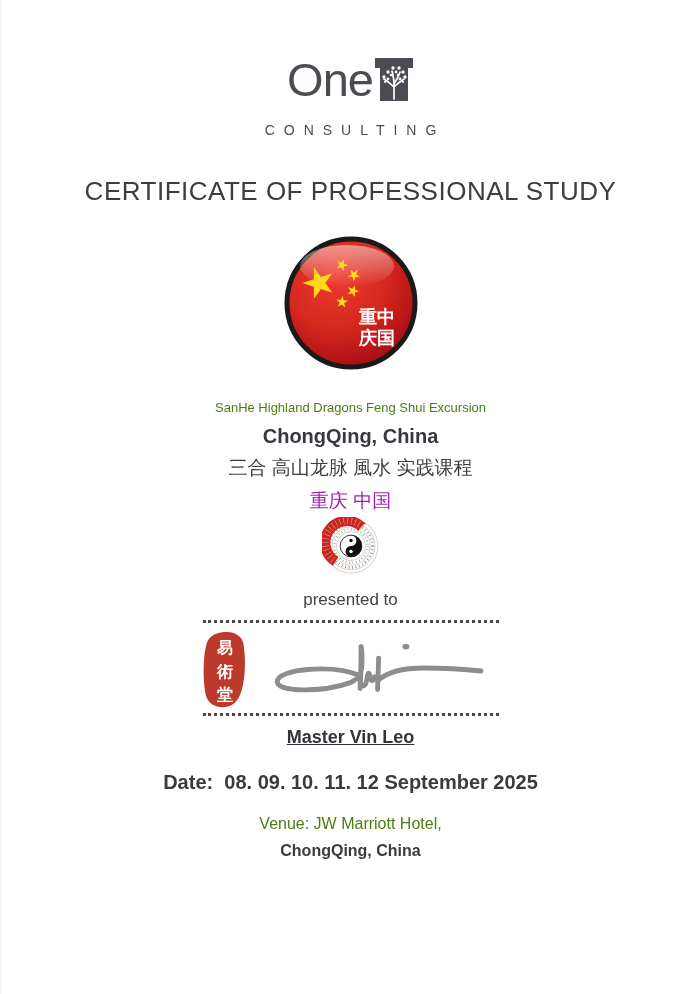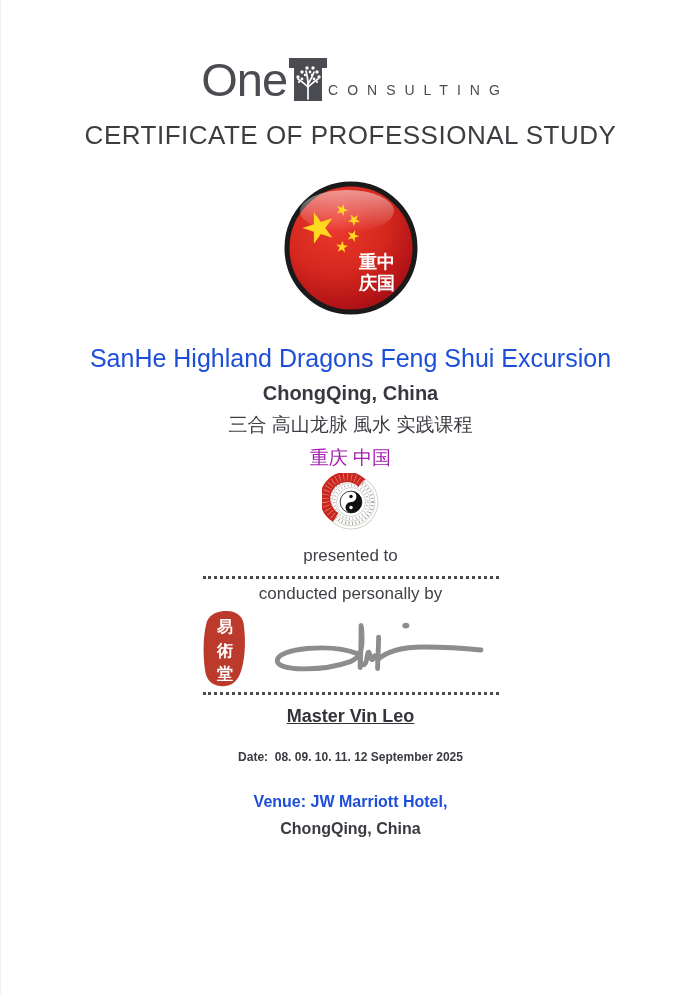--- a/index.html
+++ b/index.html
@@ -8,54 +8,54 @@
     width:700px;height:994px;
     background:#ffffff;
     border-left:1px solid #efefef;
     box-sizing:border-box;
     display:flex;flex-direction:column;align-items:center;
     font-family:"Liberation Sans",sans-serif;
     color:#3d3d43;
     overflow:hidden;
   }
   
-  .logo{margin-top:58px;display:flex;flex-direction:row;align-items:center;}
+  .logo{margin-top:58px;display:flex;flex-direction:column;align-items:center;}
   .logo-row{display:flex;align-items:flex-end;line-height:1;}
   .logo-word{font-size:47px;font-weight:500;color:#4b4b52;letter-spacing:-1px;line-height:0.92;}
   .logo-t{width:38px;height:43px;margin:0 1px 0 2px;display:block;}
   .logo-tagline{
     margin-top:22px;font-size:14px;font-weight:500;color:#4b4b52;
     letter-spacing:9px;margin-right:-9px;line-height:1.1;
   }
   
-  .cert-title{margin-top:20px;font-size:26px;font-weight:400;color:#3c3c41;letter-spacing:0.5px;line-height:1.1;}
+  .cert-title{margin-top:38px;font-size:26px;font-weight:400;color:#3c3c41;letter-spacing:0.5px;line-height:1.1;}
   
   .badge{margin-top:28px;width:140px;height:140px;}
   
   .course{display:flex;flex-direction:column;align-items:center;margin-top:28px;}
-  .course-line1{font-size:25px;line-height:1;color:#1d4ed8;}
+  .course-line1{font-size:13px;line-height:1;color:#4d7c0f;}
   .course-line2{margin-top:12px;font-size:20px;line-height:1;font-weight:bold;color:#383840;}
   .course-line3{margin-top:10px;font-size:19px;line-height:1.25;color:#3d3d43;text-align:center;}
   .course-line4{margin-top:9px;font-size:19px;line-height:1.25;color:#a21caf;}
   
   .luopan{margin-top:4px;width:58px;height:58px;}
   
   .presented-label{margin-top:16px;font-size:17px;line-height:1;color:#414147;}
   .recipient{margin-top:30px;font-size:28px;font-weight:bold;line-height:1;color:#2f2f35;}
   .dotted{margin-top:12px;width:296px;height:0;border-top:3px dotted #4a4a4a;}
   .conducted-label{margin-top:6px;font-size:17px;line-height:1;color:#414147;}
   .sig-row{margin-top:8px;height:78px;display:flex;align-items:center;gap:12px;}
   .seal{width:50px;height:78px;display:block;}
   .signature{width:240px;height:76px;display:block;}
   .dotted2{margin-top:4px;width:296px;height:0;border-top:3px dotted #4a4a4a;}
   .trainer-name{margin-top:12px;font-size:18px;font-weight:bold;line-height:1;color:#333339;text-decoration:underline;}
   .trainer-title{margin-top:8px;font-size:18px;line-height:1;color:#3d3d43;}
   
-  .date-line{margin-top:26px;font-size:12px;font-weight:600;line-height:1;color:#3a3a40;white-space:pre-wrap;}
-  .venue-line1{margin-top:31px;font-size:16px;font-weight:700;line-height:1;color:#1d4ed8;}
+  .date-line{margin-top:26px;font-size:20px;font-weight:600;line-height:1;color:#3a3a40;white-space:pre-wrap;}
+  .venue-line1{margin-top:24px;font-size:16px;font-weight:400;line-height:1;color:#4d7c0f;}
   .venue-line2{margin-top:11px;font-size:16px;font-weight:600;line-height:1;color:#3a3a40;}
   text{font-family:"Liberation Sans",sans-serif;}
 </style>
 </head>
 <body>
 
 <div class="page">
 
   <div class="logo">
     <div class="logo-row">
@@ -135,21 +135,20 @@
     <path d="M38.5 9.6 A21 21 0 1 0 13.2 42.8" stroke="#c9271d" stroke-width="10" fill="none"></path>
     <path d="M38.5 9.6 A21 21 0 1 0 13.2 42.8" stroke="#ffffff" stroke-width="7" fill="none" stroke-dasharray="0.7 3" opacity="0.45"></path>
     <circle cx="28" cy="28" r="10.5" fill="#ffffff" stroke="#101010" stroke-width="0.8"></circle>
     <path d="M28 17.5 A10.5 10.5 0 0 1 28 38.5 A5.25 5.25 0 0 1 28 28 A5.25 5.25 0 0 0 28 17.5 Z" fill="#101010"></path>
     <circle cx="28" cy="33.25" r="1.7" fill="#ffffff"></circle>
     <circle cx="28" cy="22.75" r="1.7" fill="#101010"></circle>
   </svg>
 
   <div class="presented-label">presented to</div>
   <div class="dotted"></div>
-  <div class="conducted-label">conducted personally by</div>
 
   <div class="sig-row">
     <svg class="seal" viewBox="0 0 50 78" aria-hidden="true">
       <path d="M24 1 C36 0 44 6 44 17 C46 32 45 52 40 64 C36 74 28 77 20 76 C12 75 6 70 5 60 C3 46 3 28 6 15 C8 5 15 2 24 1 Z" fill="#bc3a2b"></path>
       <text x="25" y="22" text-anchor="middle" font-size="16" font-weight="bold" fill="#ffffff">易</text>
       <text x="25" y="46" text-anchor="middle" font-size="16" font-weight="bold" fill="#ffffff">術</text>
       <text x="25" y="69" text-anchor="middle" font-size="16" font-weight="bold" fill="#ffffff">堂</text>
     </svg>
     <svg class="signature" viewBox="0 0 245 78" aria-hidden="true">
       <g stroke="#8d8d8d" stroke-width="5" fill="none" stroke-linecap="round" stroke-linejoin="round">

